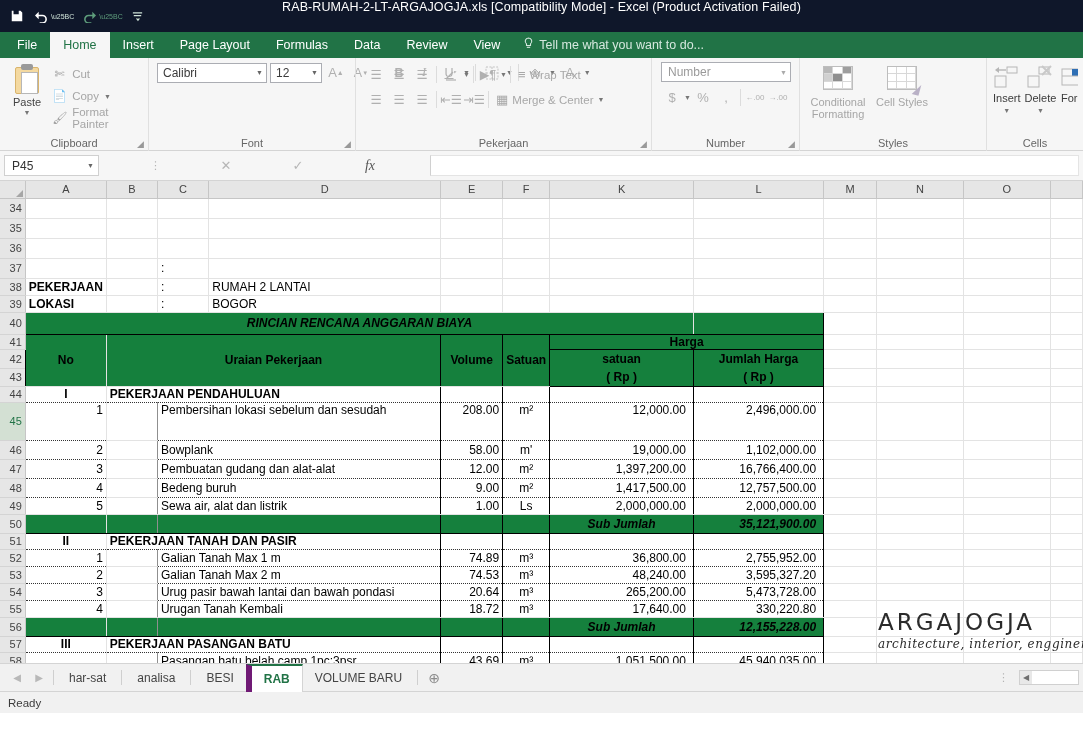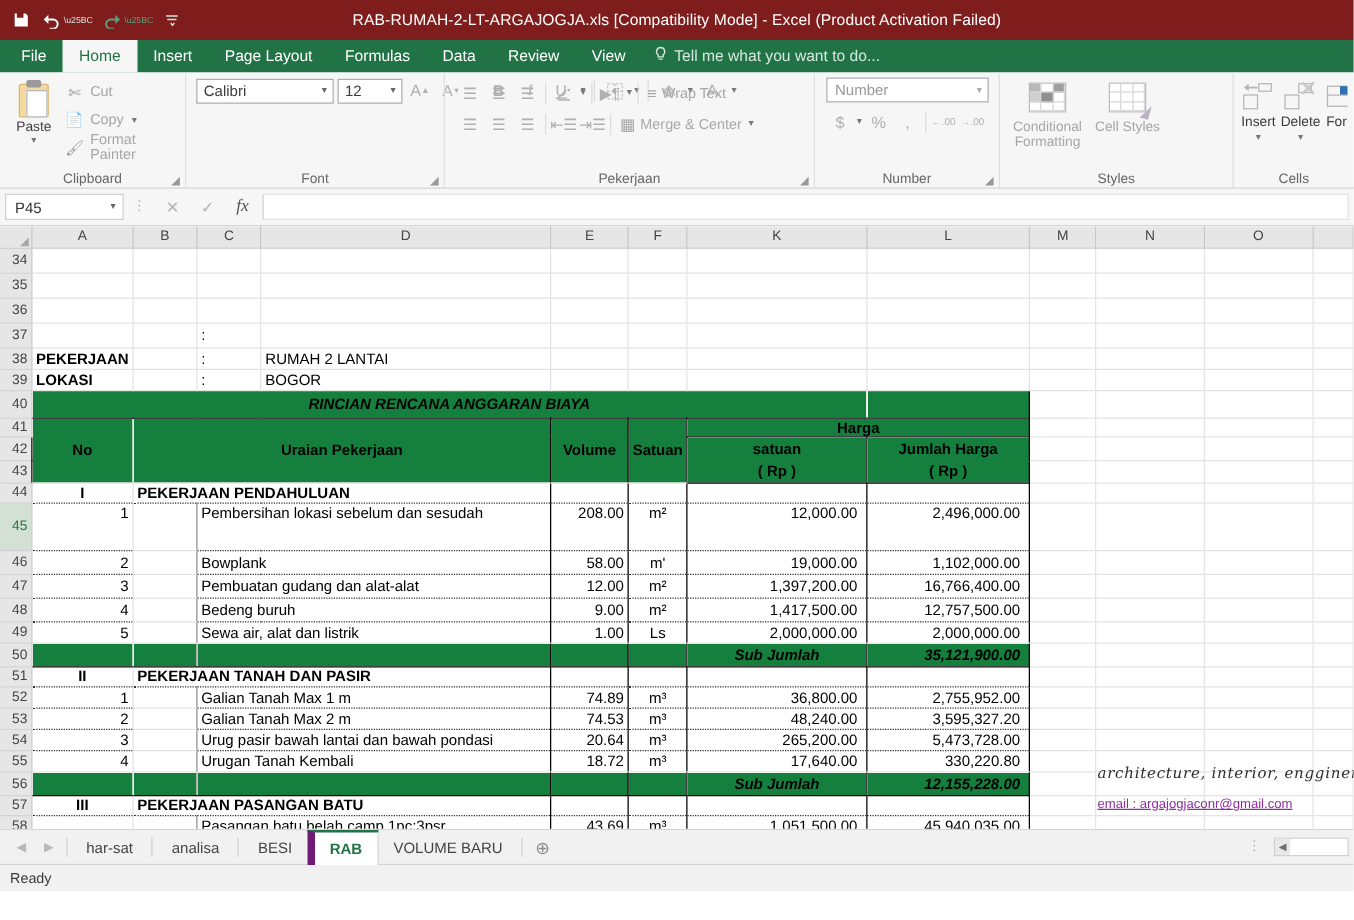--- a/index.html
+++ b/index.html
@@ -5,22 +5,22 @@
   * { box-sizing: border-box; margin:0; padding:0; }
   html,body{ width:1083px; height:736px; overflow:hidden; }
   body{
     font-family:"Liberation Sans", sans-serif;
     font-size:12px;
     background:#ffffff;
     -webkit-font-smoothing:antialiased;
   }
   
   .titlebar{
-    height:32px; background:#7f1d1d; position:relative;
-    display:flex; align-items:center;
+    height:32px; background:#0f172a; position:relative;
+    display:flex; 
   }
   .qat{ display:flex; align-items:center; gap:2px; padding-left:6px; }
   .qat-btn{
     width:22px;height:22px;display:flex;align-items:center;justify-content:center;
     color:#ffffff;font-size:14px;line-height:1;
   }
   .qat-btn.dim{ color:#5e9d7c; }
   .qat-caret{ color:#cfe3d8; font-size:7px; margin-left:-3px; margin-right:2px;}
   .qat-caret.dim{ color:#5e9d7c; }
   .win-title{
@@ -111,21 +111,21 @@
   .grid-ico div{ border-right:1px solid #d8d8d8;border-bottom:1px solid #d8d8d8; }
   .brush{
     position:absolute;right:-1px;bottom:0px;width:0;height:0;
     border-left:7px solid transparent;border-bottom:11px solid #b9b1c6;
     transform:rotate(15deg);
   }
   .cells-ico{ width:26px;height:26px;position:relative;margin:2px auto 0 auto; }
   
   .fbar{
     height:30px;background:#f6f6f6;display:flex;align-items:center;
-    padding:0 4px;border-bottom:1px solid #d4d4d4;
+    padding:0 4px;border-bottom:1px solid #d4d4d4;gap:44px;
   }
   .namebox{
     width:95px;height:21px;border:1px solid #d0d0d0;background:#fff;display:flex;align-items:center;
     padding:0 4px 0 7px;font-size:12px;color:#333;
   }
   .namebox .cv{ margin-left:auto;font-size:7px;color:#666;}
   .dots{ color:#b4b4b4;font-size:11px;padding:0 7px;letter-spacing:0; line-height:9px;}
   .fb-btn{ width:28px;text-align:center;font-size:13px;color:#b6b6b6; }
   .fb-btn.fx{ font-style:italic;font-family:"Liberation Serif",serif;font-size:14px;color:#555; }
   .finput{
@@ -507,20 +507,21 @@
   <div class="dots">⋮</div>
   <div class="fb-btn">✕</div>
   <div class="fb-btn">✓</div>
   <div class="fb-btn fx">fx</div>
   <div class="finput"></div>
 </div>
 
 <div class="gridwrap">
 
   <div class="logo">
+    <div class="logo-name">ARGAJOGJA</div>
     <div class="logo-tag">architecture, interior, engginering</div>
     <div class="logo-mail">email : argajogjaconr@gmail.com</div>
 
   </div>
 
   <table class="sheet">
     <colgroup>
       <col style="width:26px">
         <col style="width:54px">
         <col style="width:54px">

